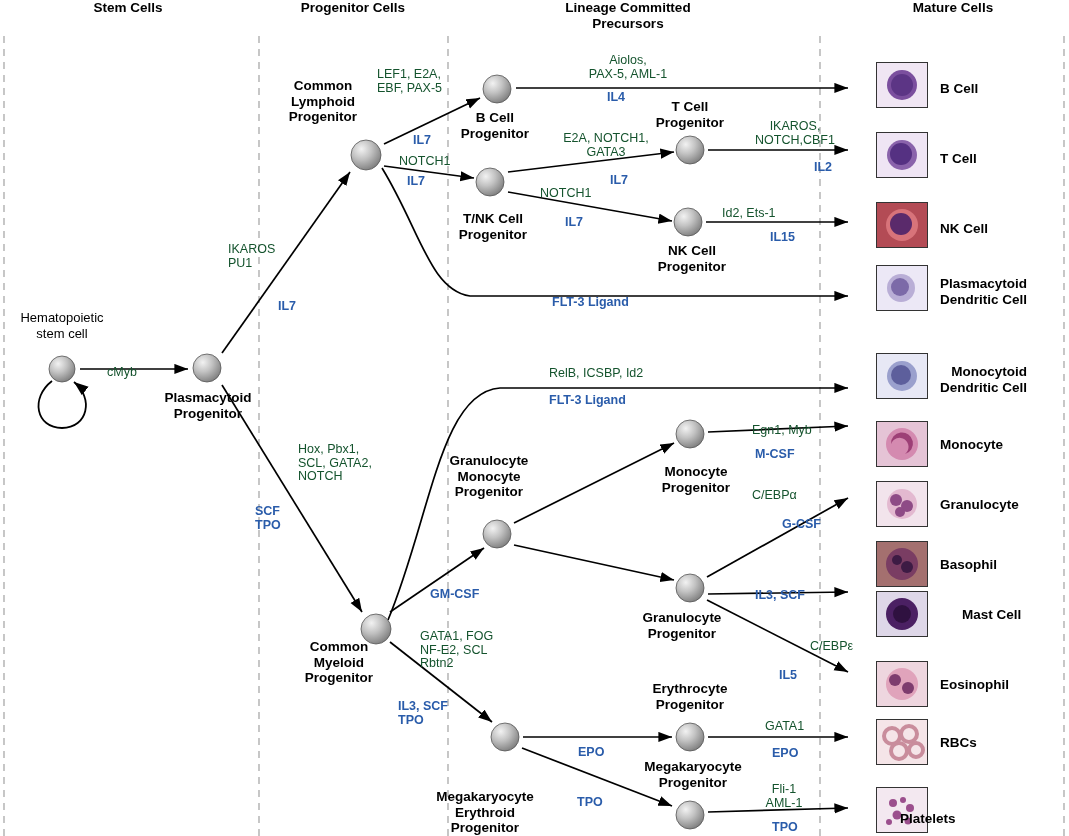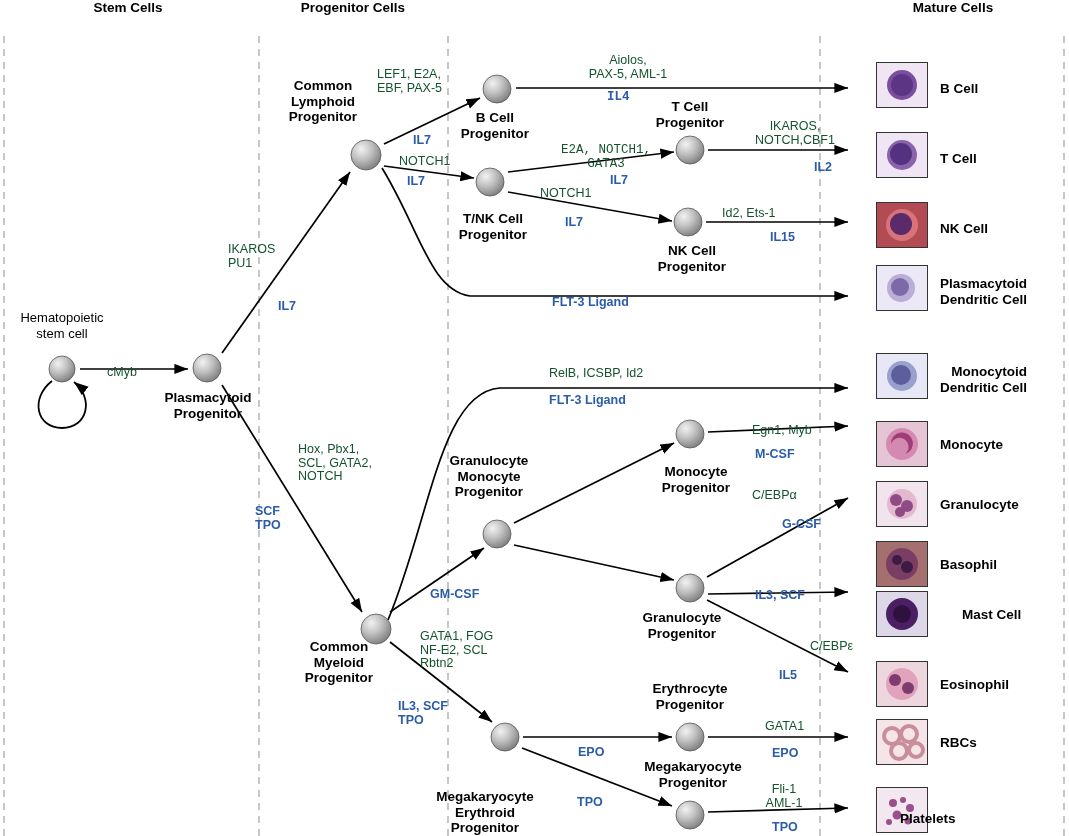--- a/index.html
+++ b/index.html
@@ -95,20 +95,22 @@
       <circle cx="690" cy="434" r="14" fill="url(#nodegrad)" stroke="#555" stroke-width="0.8"></circle>
       <circle cx="690" cy="588" r="14" fill="url(#nodegrad)" stroke="#555" stroke-width="0.8"></circle>
       <circle cx="505" cy="737" r="14" fill="url(#nodegrad)" stroke="#555" stroke-width="0.8"></circle>
       <circle cx="690" cy="737" r="14" fill="url(#nodegrad)" stroke="#555" stroke-width="0.8"></circle>
       <circle cx="690" cy="815" r="14" fill="url(#nodegrad)" stroke="#555" stroke-width="0.8"></circle>
     </g>
   </svg>
 
   <div class="col-head" style="left:78px;top:0;width:100px;">Stem Cells</div>
   <div class="col-head" style="left:288px;top:0;width:130px;">Progenitor Cells</div>
+  <div class="col-head" style="left:553px;top:0;width:150px;">Lineage Committed
+Precursors</div>
   <div class="col-head" style="left:893px;top:0;width:120px;">Mature Cells</div>
 
   <div class="lbl bold ctr" style="left:6px;top:310px;width:112px;font-weight:normal;font-size:13px;">Hematopoietic
 stem cell</div>
   <div class="lbl bold ctr" style="left:134px;top:390px;width:148px;">Plasmacytoid
 Progenitor</div>
   <div class="lbl bold ctr" style="left:273px;top:78px;width:100px;">Common
 Lymphoid
 Progenitor</div>
   <div class="lbl bold ctr" style="left:443px;top:110px;width:104px;">B Cell
@@ -146,22 +148,22 @@
 NOTCH</div>
   <div class="lbl blue" style="left:255px;top:505px;">SCF
 TPO</div>
   <div class="lbl tf" style="left:377px;top:68px;">LEF1, E2A,
 EBF, PAX-5</div>
   <div class="lbl blue" style="left:413px;top:134px;">IL7</div>
   <div class="lbl tf" style="left:399px;top:155px;">NOTCH1</div>
   <div class="lbl blue" style="left:407px;top:175px;">IL7</div>
   <div class="lbl tf ctr" style="left:563px;top:54px;width:130px;">Aiolos,
 PAX-5, AML-1</div>
-  <div class="lbl blue" style="left:607px;top:91px;font-family:Liberation Mono, monospace;">IL4</div>
-  <div class="lbl tf ctr" style="left:541px;top:144px;width:130px;font-family:Liberation Mono, monospace;">E2A, NOTCH1,
+  <div class="lbl blue" style="left:607px;top:91px;">IL4</div>
+  <div class="lbl tf ctr" style="left:541px;top:132px;width:130px;">E2A, NOTCH1,
 GATA3</div>
   <div class="lbl blue" style="left:610px;top:174px;">IL7</div>
   <div class="lbl tf" style="left:540px;top:187px;">NOTCH1</div>
   <div class="lbl blue" style="left:565px;top:216px;">IL7</div>
   <div class="lbl tf ctr" style="left:737px;top:120px;width:116px;">IKAROS,
 NOTCH,CBF1</div>
   <div class="lbl blue" style="left:778px;top:161px;padding-left:36px;">IL2</div>
   <div class="lbl tf" style="left:722px;top:207px;">Id2, Ets-1</div>
   <div class="lbl blue" style="left:770px;top:231px;">IL15</div>
   <div class="lbl blue" style="left:552px;top:296px;">FLT-3 Ligand</div>

